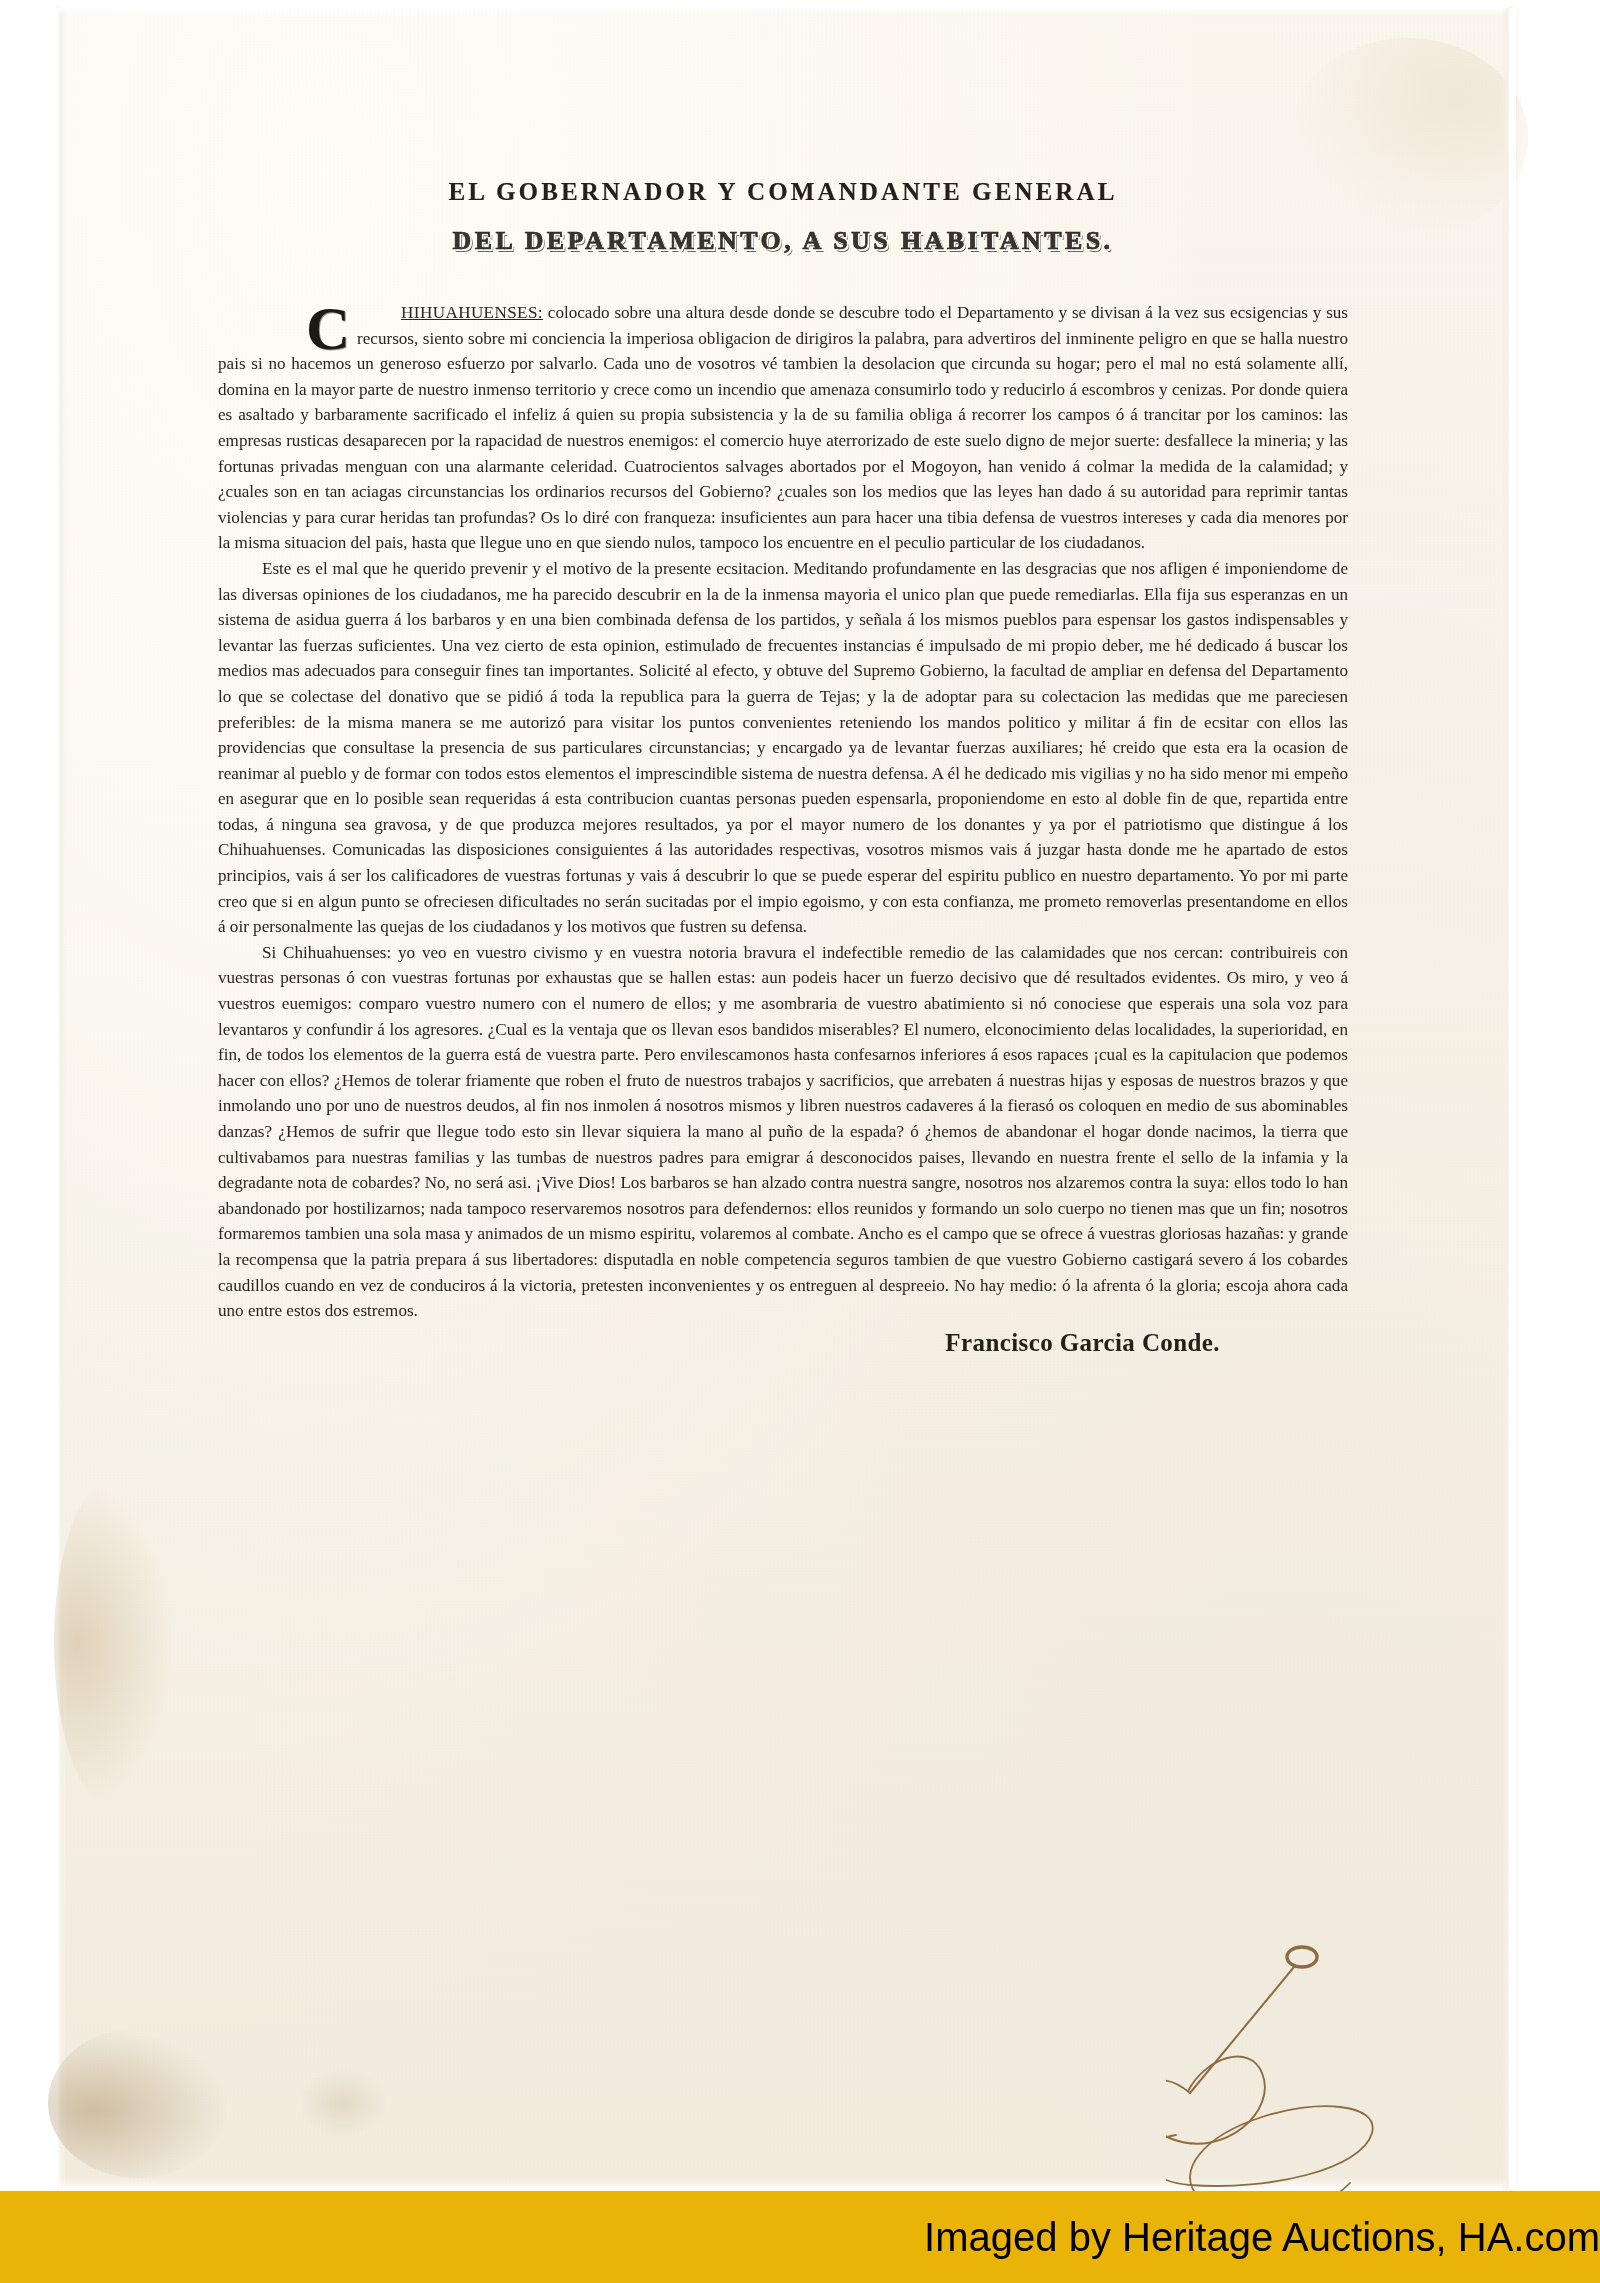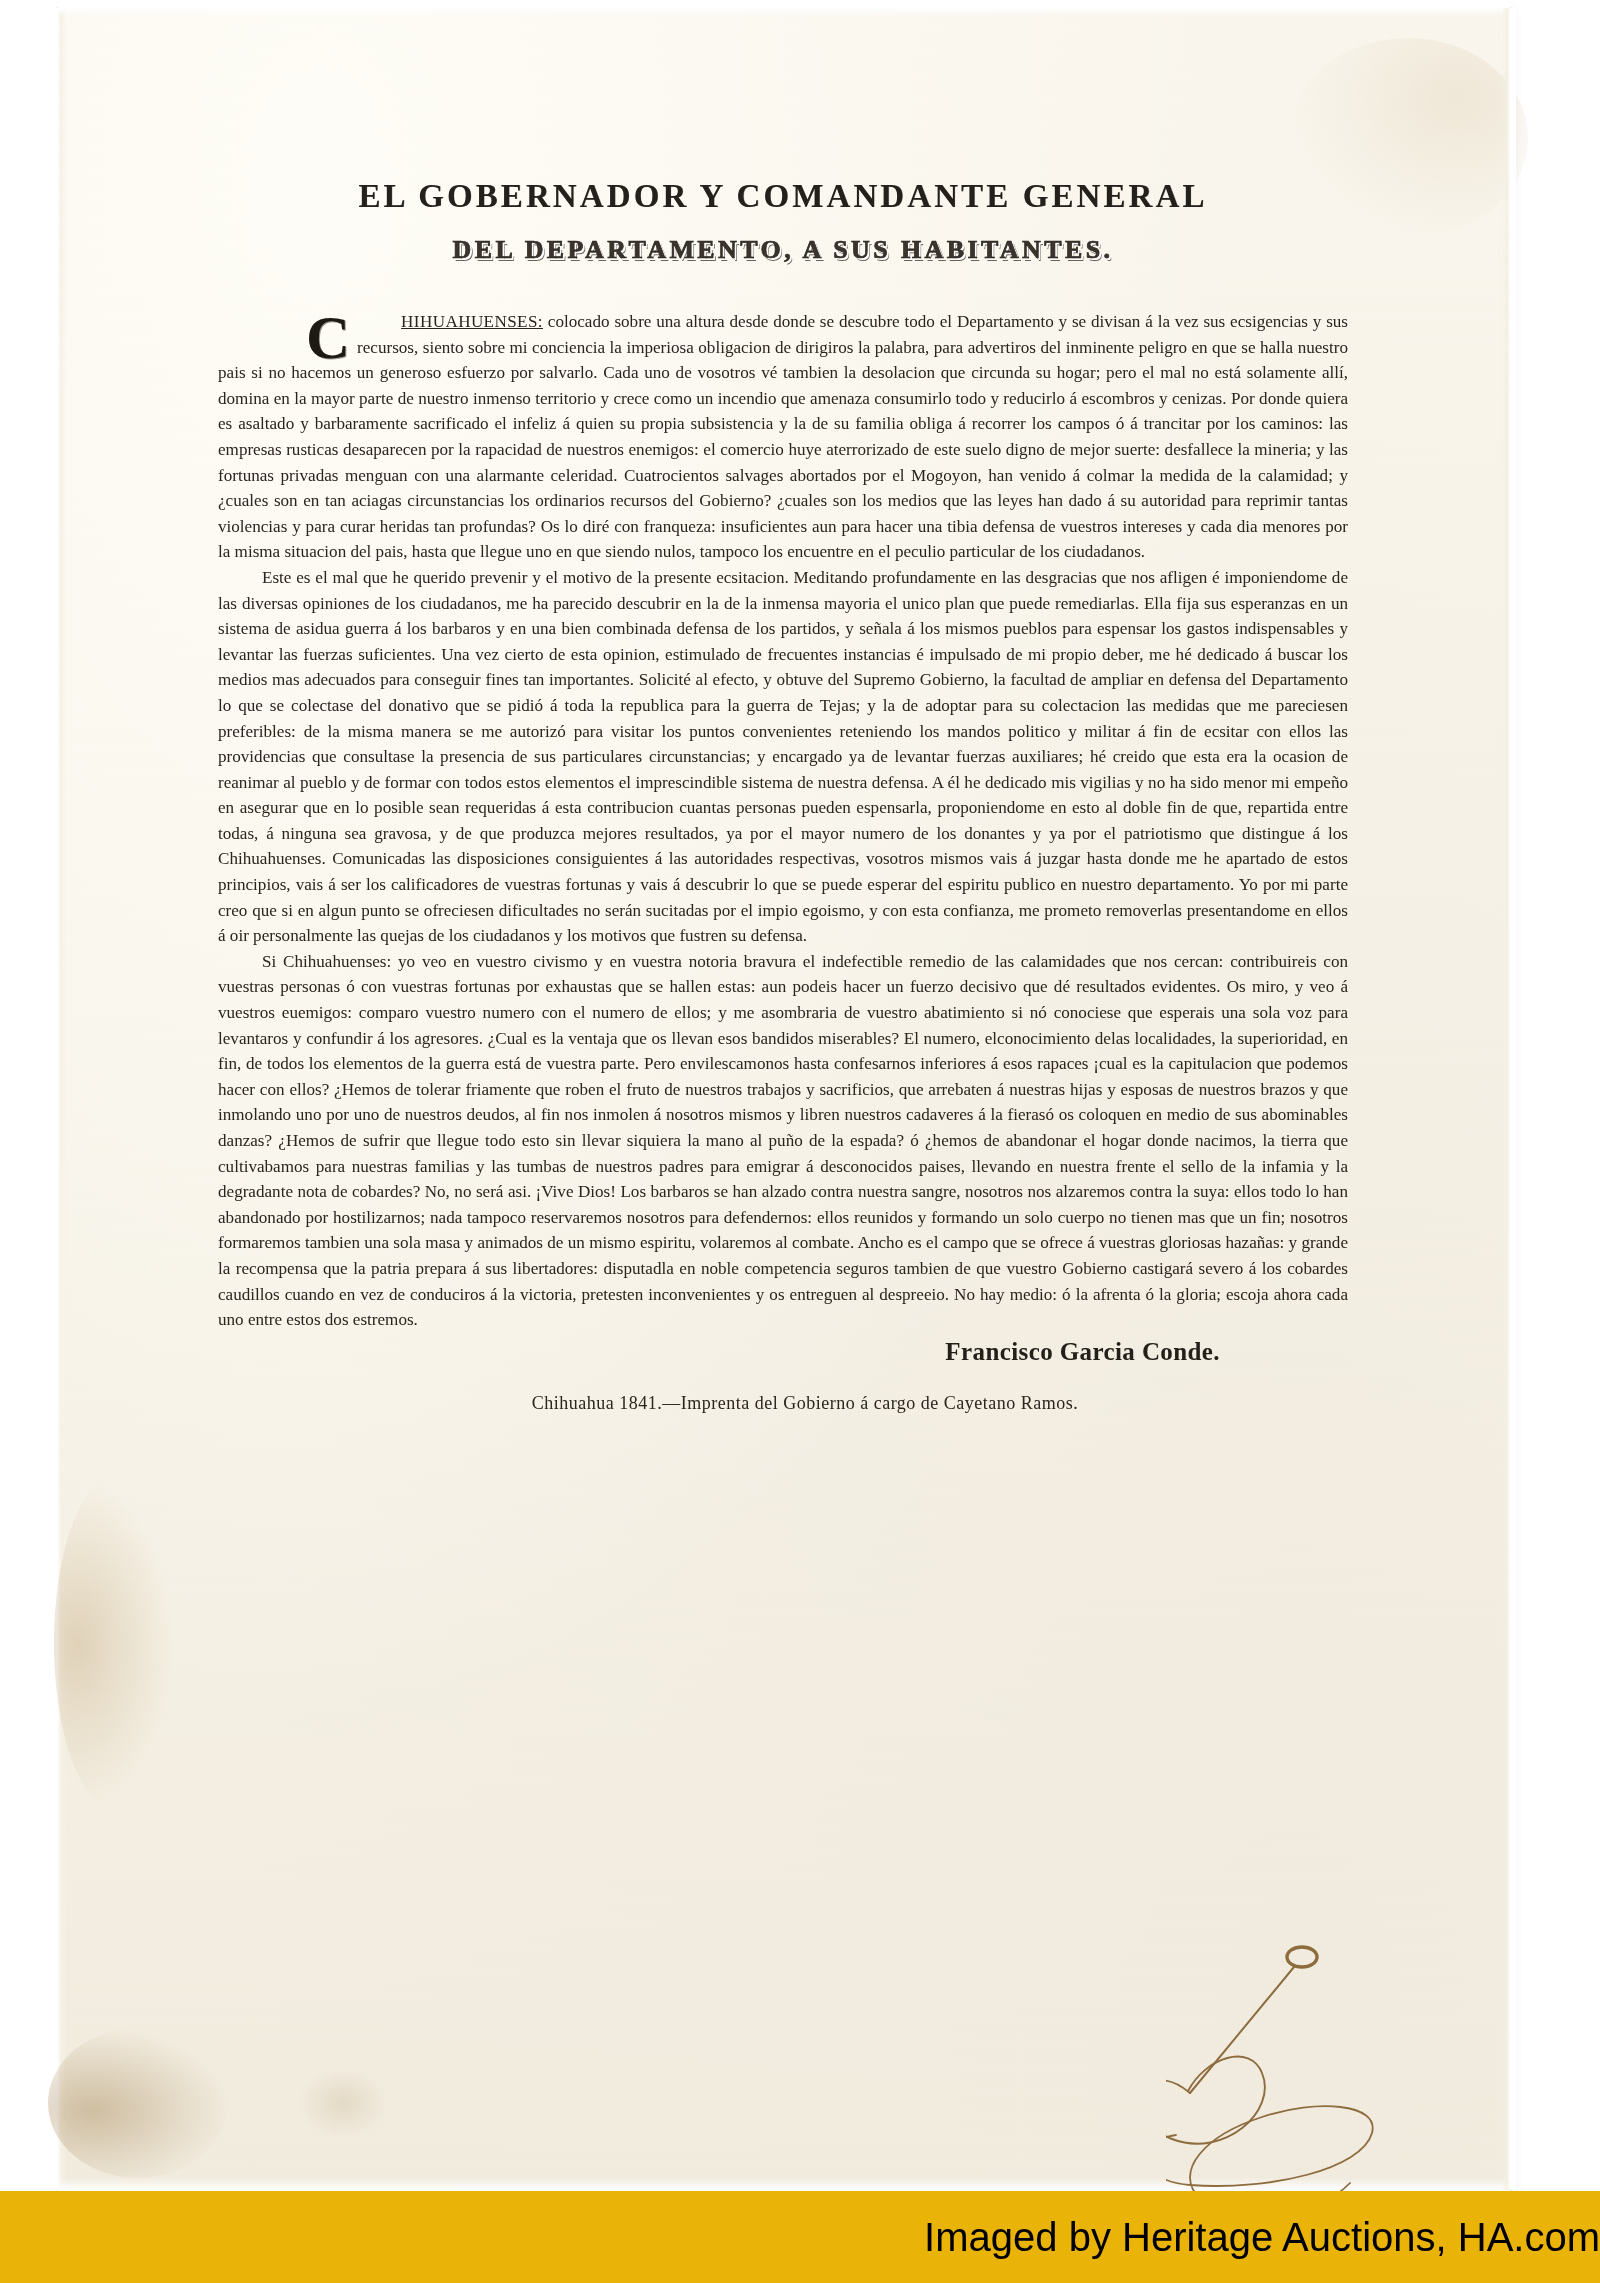--- a/index.html
+++ b/index.html
@@ -45,21 +45,21 @@
   .s3{left:1230px;top:30px;width:240px;height:200px;
       background:radial-gradient(ellipse at 70% 30%, rgba(186,160,110,.16), rgba(186,160,110,0) 70%);}
   .s4{left:240px;top:2060px;width:90px;height:70px;
       background:radial-gradient(ellipse, rgba(160,130,80,.18), rgba(160,130,80,0) 70%);}
 
   
   #content{position:absolute;left:160px;top:0;width:1130px;}
 
   .head1{
     text-align:center;margin-top:170px;
-    font-size:33px;letter-spacing:3.1px;font-weight:700;
+    font-size:25px;letter-spacing:3.1px;font-weight:700;
     color:#24201c;font-family:"Liberation Serif",serif;
     text-shadow:.4px .4px 0 rgba(40,34,28,.35);
   }
   .head2{
     text-align:center;margin-top:20px;
     font-size:26px;letter-spacing:3.4px;font-weight:700;
     color:#3a342c;font-family:Liberation Serif, serif;
     -webkit-text-stroke:.7px #2a251f;
     text-shadow:2px 2px 0 #ffffff, 2.6px 2.6px 0 rgba(55,48,38,.75);
   }
@@ -130,21 +130,20 @@
 
       <p>Este es el mal que he querido prevenir y el motivo de la presente ecsitacion. Meditando profundamente en las desgracias que nos afligen é imponiendome de las diversas opiniones de los ciudadanos, me ha parecido descubrir en la de la inmensa mayoria el unico plan que puede remediarlas. Ella fija sus esperanzas en un sistema de asidua guerra á los barbaros y en una bien combinada defensa de los partidos, y señala á los mismos pueblos para espensar los gastos indispensables y levantar las fuerzas suficientes. Una vez cierto de esta opinion, estimulado de frecuentes instancias é impulsado de mi propio deber, me hé dedicado á buscar los medios mas adecuados para conseguir fines tan importantes. Solicité al efecto, y obtuve del Supremo Gobierno, la facultad de ampliar en defensa del Departamento lo que se colectase del donativo que se pidió á toda la republica para la guerra de Tejas; y la de adoptar para su colectacion las medidas que me pareciesen preferibles: de la misma manera se me autorizó para visitar los puntos convenientes reteniendo los mandos politico y militar á fin de ecsitar con ellos las providencias que consultase la presencia de sus particulares circunstancias; y encargado ya de levantar fuerzas auxiliares; hé creido que esta era la ocasion de reanimar al pueblo y de formar con todos estos elementos el imprescindible sistema de nuestra defensa. A él he dedicado mis vigilias y no ha sido menor mi empeño en asegurar que en lo posible sean requeridas á esta contribucion cuantas personas pueden espensarla, proponiendome en esto al doble fin de que, repartida entre todas, á ninguna sea gravosa, y de que produzca mejores resultados, ya por el mayor numero de los donantes y ya por el patriotismo que distingue á los Chihuahuenses. Comunicadas las disposiciones consiguientes á las autoridades respectivas, vosotros mismos vais á juzgar hasta donde me he apartado de estos principios, vais á ser los calificadores de vuestras fortunas y vais á descubrir lo que se puede esperar del espiritu publico en nuestro departamento. Yo por mi parte creo que si en algun punto se ofreciesen dificultades no serán sucitadas por el impio egoismo, y con esta confianza, me prometo removerlas presentandome en ellos á oir personalmente las quejas de los ciudadanos y los motivos que fustren su defensa.</p>
 
       <p>Si Chihuahuenses: yo veo en vuestro civismo y en vuestra notoria bravura el indefectible remedio de las calamidades que nos cercan: contribuireis con vuestras personas ó con vuestras fortunas por exhaustas que se hallen estas: aun podeis hacer un fuerzo decisivo que dé resultados evidentes. Os miro, y veo á vuestros euemigos: comparo vuestro numero con el numero de ellos; y me asombraria de vuestro abatimiento si nó conociese que esperais una sola voz para levantaros y confundir á los agresores. ¿Cual es la ventaja que os llevan esos bandidos miserables? El numero, elconocimiento delas localidades, la superioridad, en fin, de todos los elementos de la guerra está de vuestra parte. Pero envilescamonos hasta confesarnos inferiores á esos rapaces ¡cual es la capitulacion que podemos hacer con ellos? ¿Hemos de tolerar friamente que roben el fruto de nuestros trabajos y sacrificios, que arrebaten á nuestras hijas y esposas de nuestros brazos y que inmolando uno por uno de nuestros deudos, al fin nos inmolen á nosotros mismos y libren nuestros cadaveres á la fierasó os coloquen en medio de sus abominables danzas? ¿Hemos de sufrir que llegue todo esto sin llevar siquiera la mano al puño de la espada? ó ¿hemos de abandonar el hogar donde nacimos, la tierra que cultivabamos para nuestras familias y las tumbas de nuestros padres para emigrar á desconocidos paises, llevando en nuestra frente el sello de la infamia y la degradante nota de cobardes? No, no será asi. ¡Vive Dios! Los barbaros se han alzado contra nuestra sangre, nosotros nos alzaremos contra la suya: ellos todo lo han abandonado por hostilizarnos; nada tampoco reservaremos nosotros para defendernos: ellos reunidos y formando un solo cuerpo no tienen mas que un fin; nosotros formaremos tambien una sola masa y animados de un mismo espiritu, volaremos al combate. Ancho es el campo que se ofrece á vuestras gloriosas hazañas: y grande la recompensa que la patria prepara á sus libertadores: disputadla en noble competencia seguros tambien de que vuestro Gobierno castigará severo á los cobardes caudillos cuando en vez de conduciros á la victoria, pretesten inconvenientes y os entreguen al despreeio. No hay medio: ó la afrenta ó la gloria; escoja ahora cada uno entre estos dos estremos.</p>
 
 
       <div class="sigrow">
         <span class="signature">Francisco Garcia Conde.</span>
       </div>
 
-      <p class="imprint">Chihuahua 1841.—Imprenta del Gobierno á cargo de Cayetano Ramos.</p>
     </div>
   </div>
 
   <svg id="rubric" viewBox="0 0 330 300" fill="none">
     <g stroke="#8d6c3e" stroke-linecap="round" stroke-linejoin="round" fill="none">
       <ellipse cx="136" cy="24" rx="15" ry="10" stroke-width="3.4"></ellipse>
       <path d="M128 34 L24 160" stroke-width="2"></path>
       <path d="M24 160 C -24 120, -46 186, 6 206 C 58 226, 112 178, 96 140
                C 84 110, 40 124, 22 158" stroke-width="1.9"></path>
       <path d="M10 202 C -34 208, -30 248, 24 252 C 104 258, 196 236, 206 200

